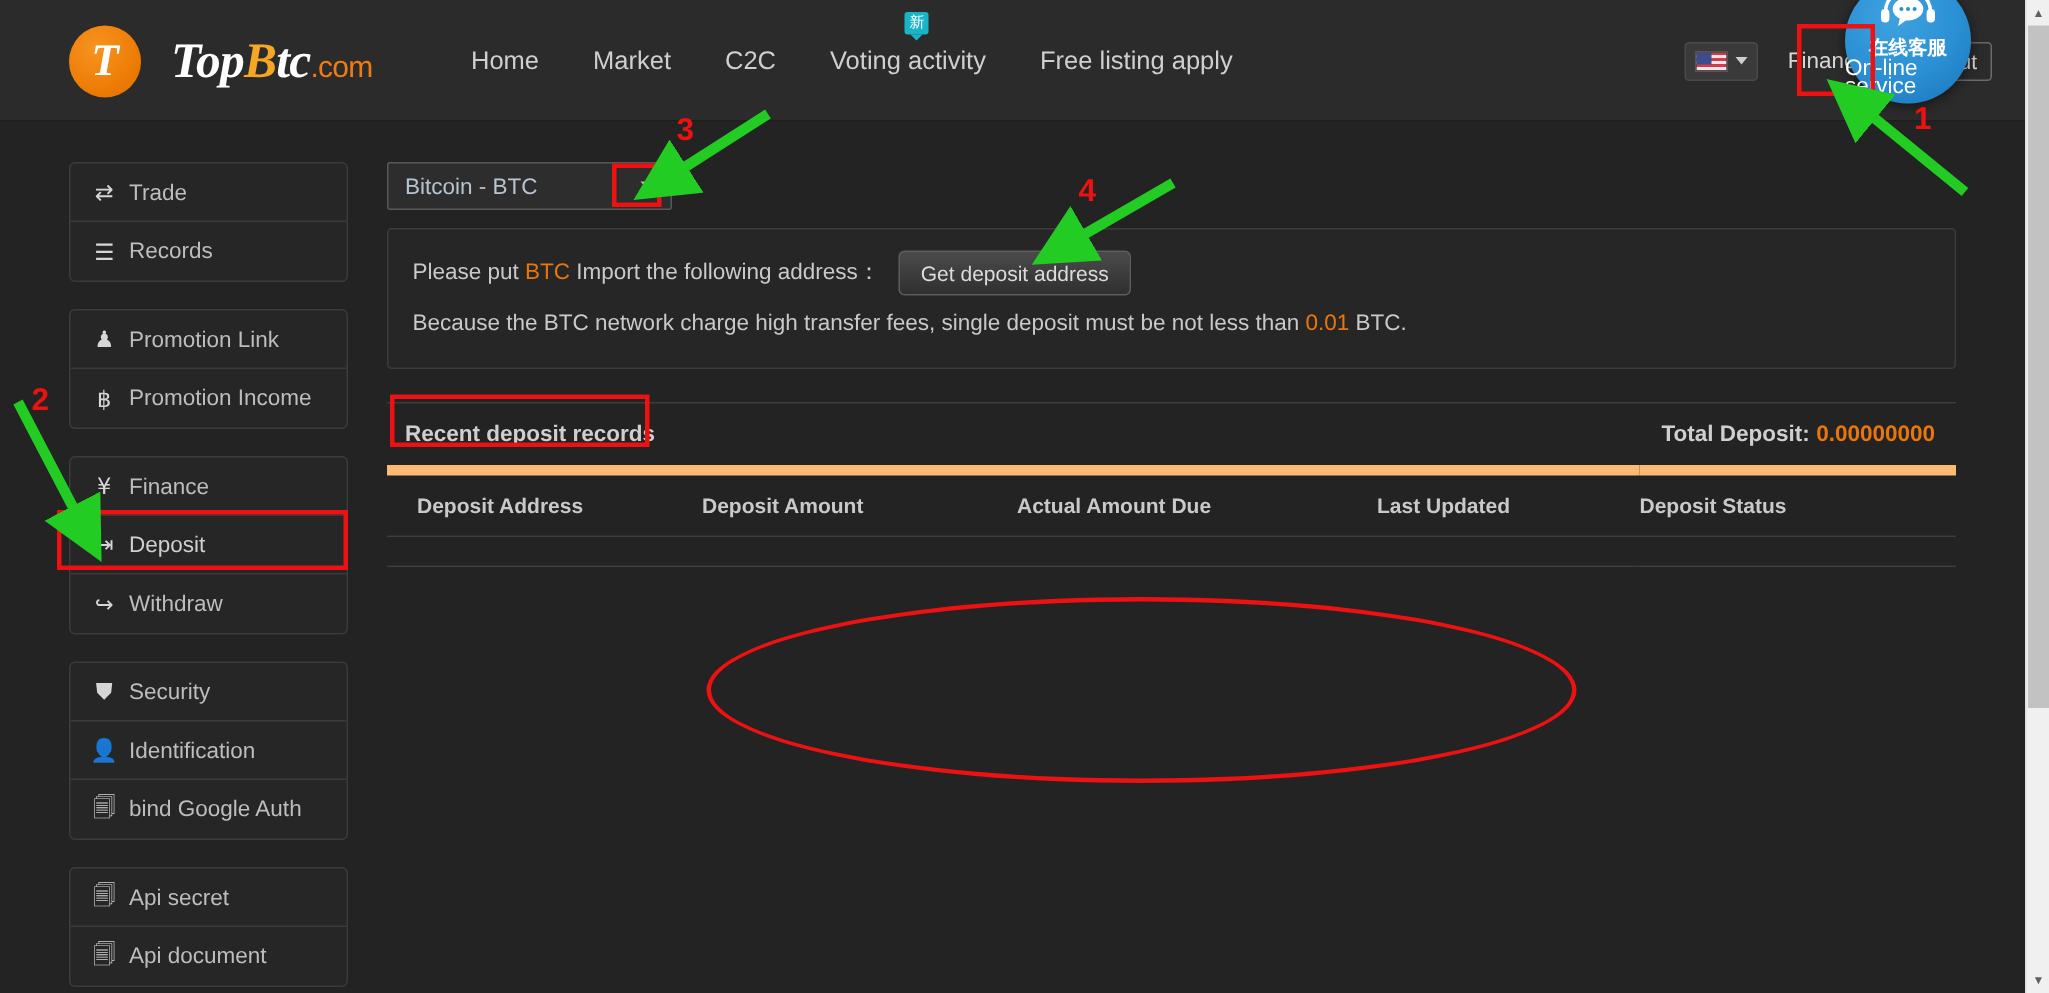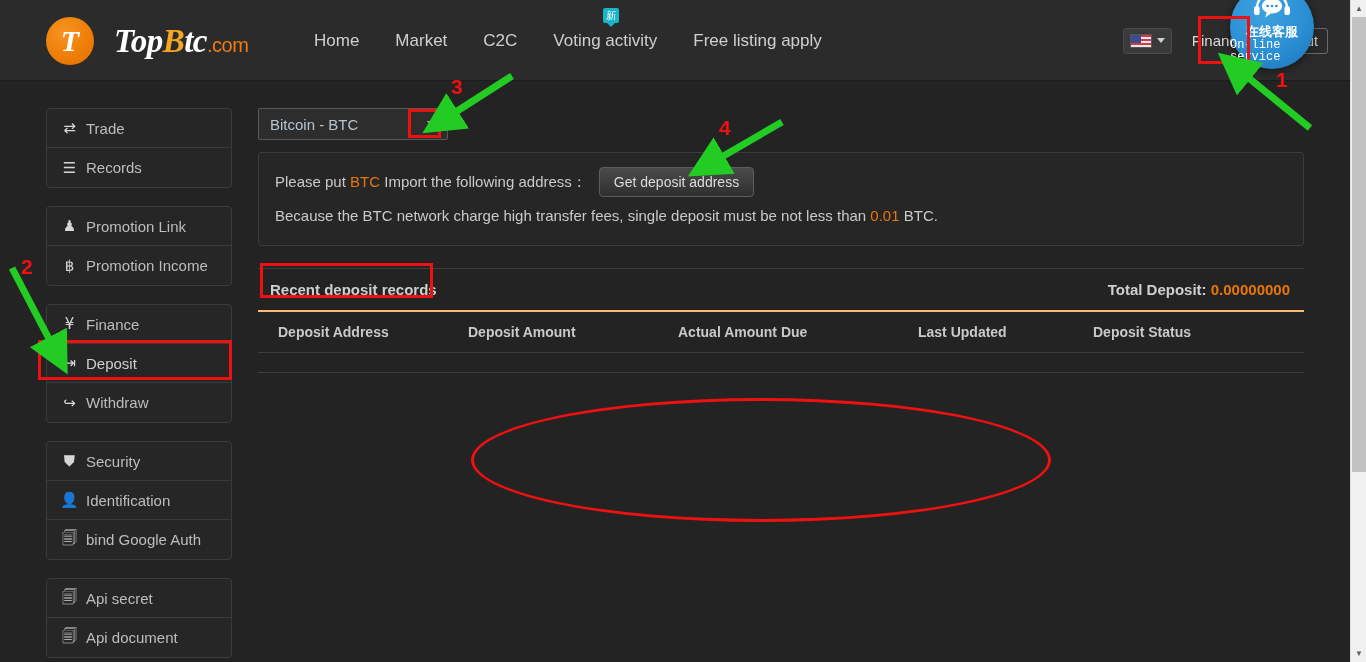--- a/index.html
+++ b/index.html
@@ -147,40 +147,40 @@
     margin-top: 22px; border-top: 1px solid #3d3d3d;
   }
   .records-head {
     display: flex; align-items: center; justify-content: space-between;
     height: 41px; padding-left: 12px; padding-right: 14px; font-weight: bold;
   }
   .records-title { color: #cfcfcf; font-size: 15px; }
   .records-total { color: #cfcfcf; font-size: 15px; }
   .records-total .amt { color: #e8760a; }
 
-  table.deposit-table { width: 100%; border-collapse: collapse; border-top: 2px solid #fdba74; }
+  table.deposit-table { width: 100%; border-collapse: collapse; border-top: 7px solid #fdba74; }
   table.deposit-table th {
     text-align: left; color: #c9c9c9; font-size: 14px; font-weight: bold;
     padding: 12px 0 12px 0; border-bottom: 1px solid #3d3d3d;
   }
   table.deposit-table th:first-child { padding-left: 20px; }
   table.deposit-table td { height: 20px; border-bottom: 1px solid #3d3d3d; }
   .tbl-empty { height: 20px; }
 
   
   .chat-widget {
     position: absolute; right: 36px; bottom: 12px; width: 84px; height: 84px;
     border-radius: 50%;
     background: radial-gradient(circle at 40% 30%, #3fa3e0 0%, #2a8fd4 55%, #1a72b8 100%);
     display: flex; flex-direction: column; align-items: center; justify-content: center;
     color: #fff; cursor: pointer; box-shadow: 0 2px 8px rgba(0,0,0,.5);
   }
   .chat-widget .headset { margin-bottom: 2px; }
   .chat-cn { font-size: 13px; font-family: "DejaVu Sans", sans-serif; line-height: 14px; font-weight: bold; }
-  .chat-en { font-size: 12px; line-height: 12px; font-family: Liberation Mono, monospace; }
+  .chat-en { font-size: 15px; line-height: 12px; font-family: Liberation Sans, sans-serif; }
 
   
   .anno { position: absolute; pointer-events: none; }
   .anno-box { border: 3px solid #ee1111; }
   .anno-num {
     color: #ee1111; font-size: 21px; font-weight: bold;
     font-family: "Liberation Sans", sans-serif;
   }
   .anno-ellipse {
     border: 3px solid #ee1111; border-radius: 50%; background: transparent;

